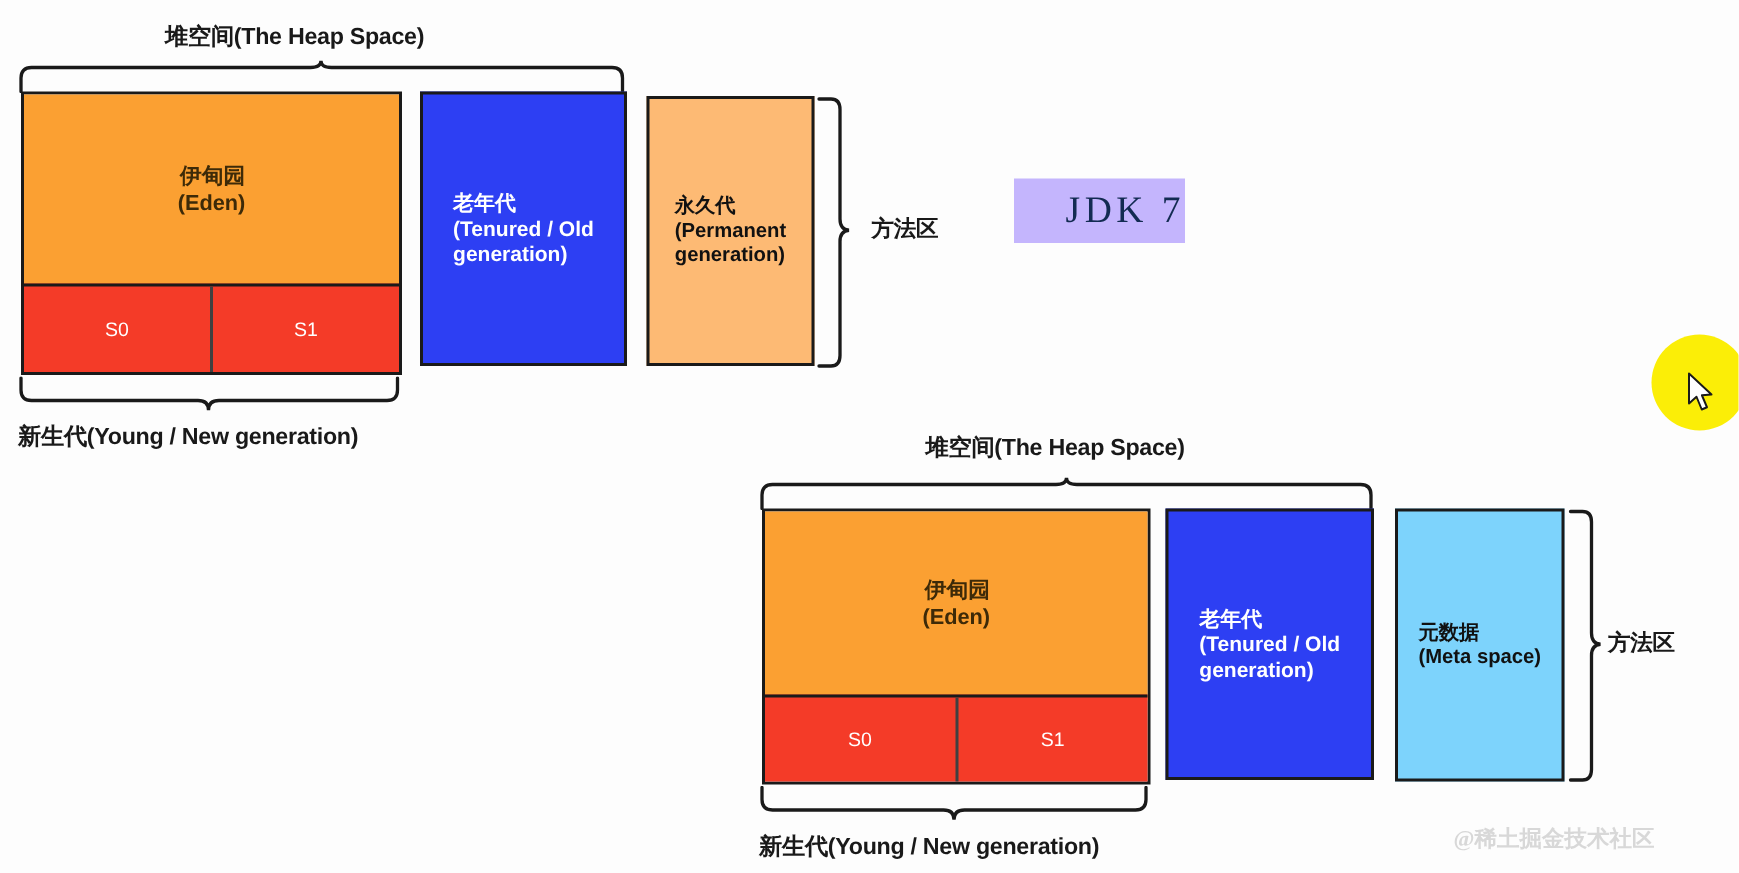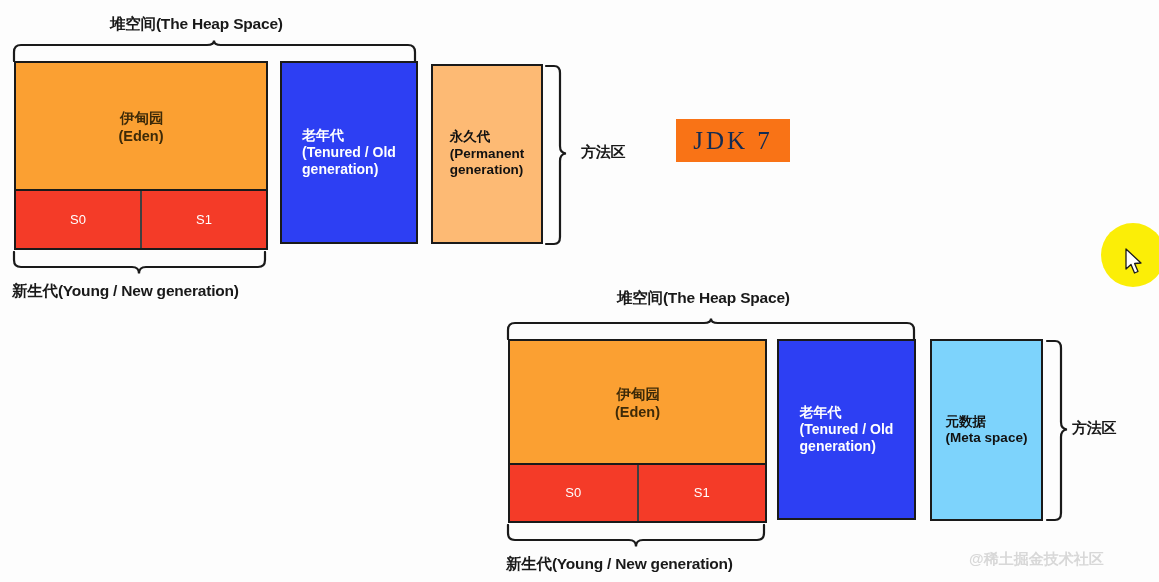--- a/index.html
+++ b/index.html
@@ -63,41 +63,41 @@
   .dark-text { color: #111111; }
   .cap {
     position: absolute;
     font-weight: bold;
     color: #191919;
     white-space: nowrap;
     letter-spacing: -0.2px;
   }
   .jdk-badge {
     position: absolute;
-    background: #f97316;
+    background: #c4b5fd;
     display: flex;
     align-items: center;
-    justify-content: center;
+    justify-content: flex-end;
     font-family: "Liberation Serif", "DejaVu Serif", serif;
     color: #132b52;
     letter-spacing: 3px;
   }
   .bracket { position: absolute; }
   .cursor-hl {
     position: absolute;
     border-radius: 50%;
     background: #FBEE07;
   }
   .cursor-arrow { position: absolute; }
   .watermark {
     position: absolute;
     color: #d8d8d8;
     font-weight: bold;
     white-space: nowrap;
-    font-family: Liberation Sans, sans-serif;
+    font-family: Liberation Serif, serif;
     text-align: center;
   }
 </style>
 </head>
 <body>
 
 <div class="canvas">
 
   <div class="cap" style="left:110px; top:14px; font-size:15.5px;">堆空间(The Heap Space)</div>
 

